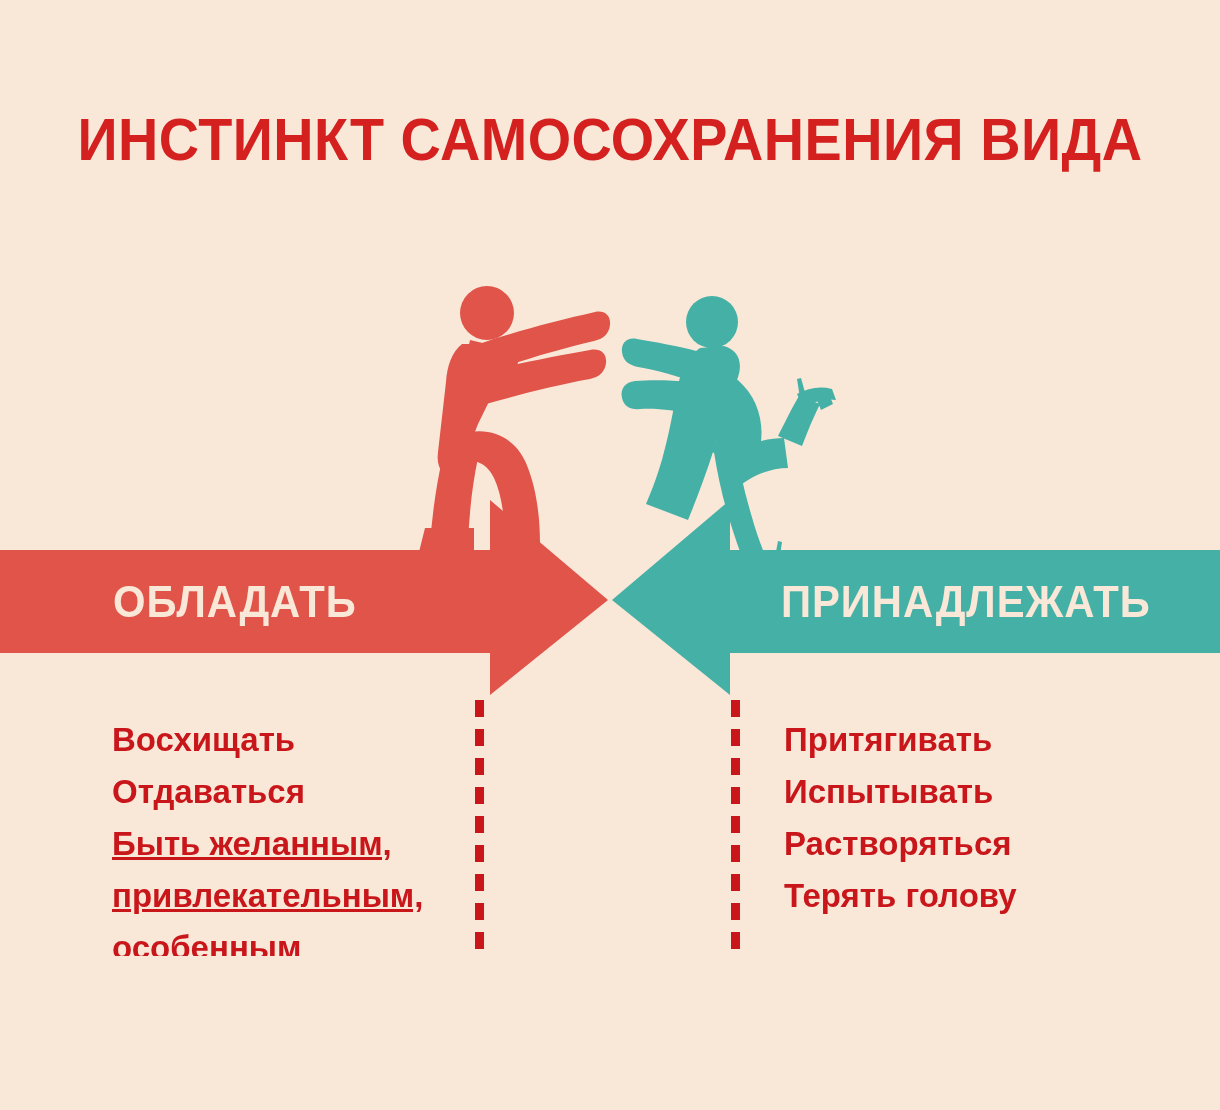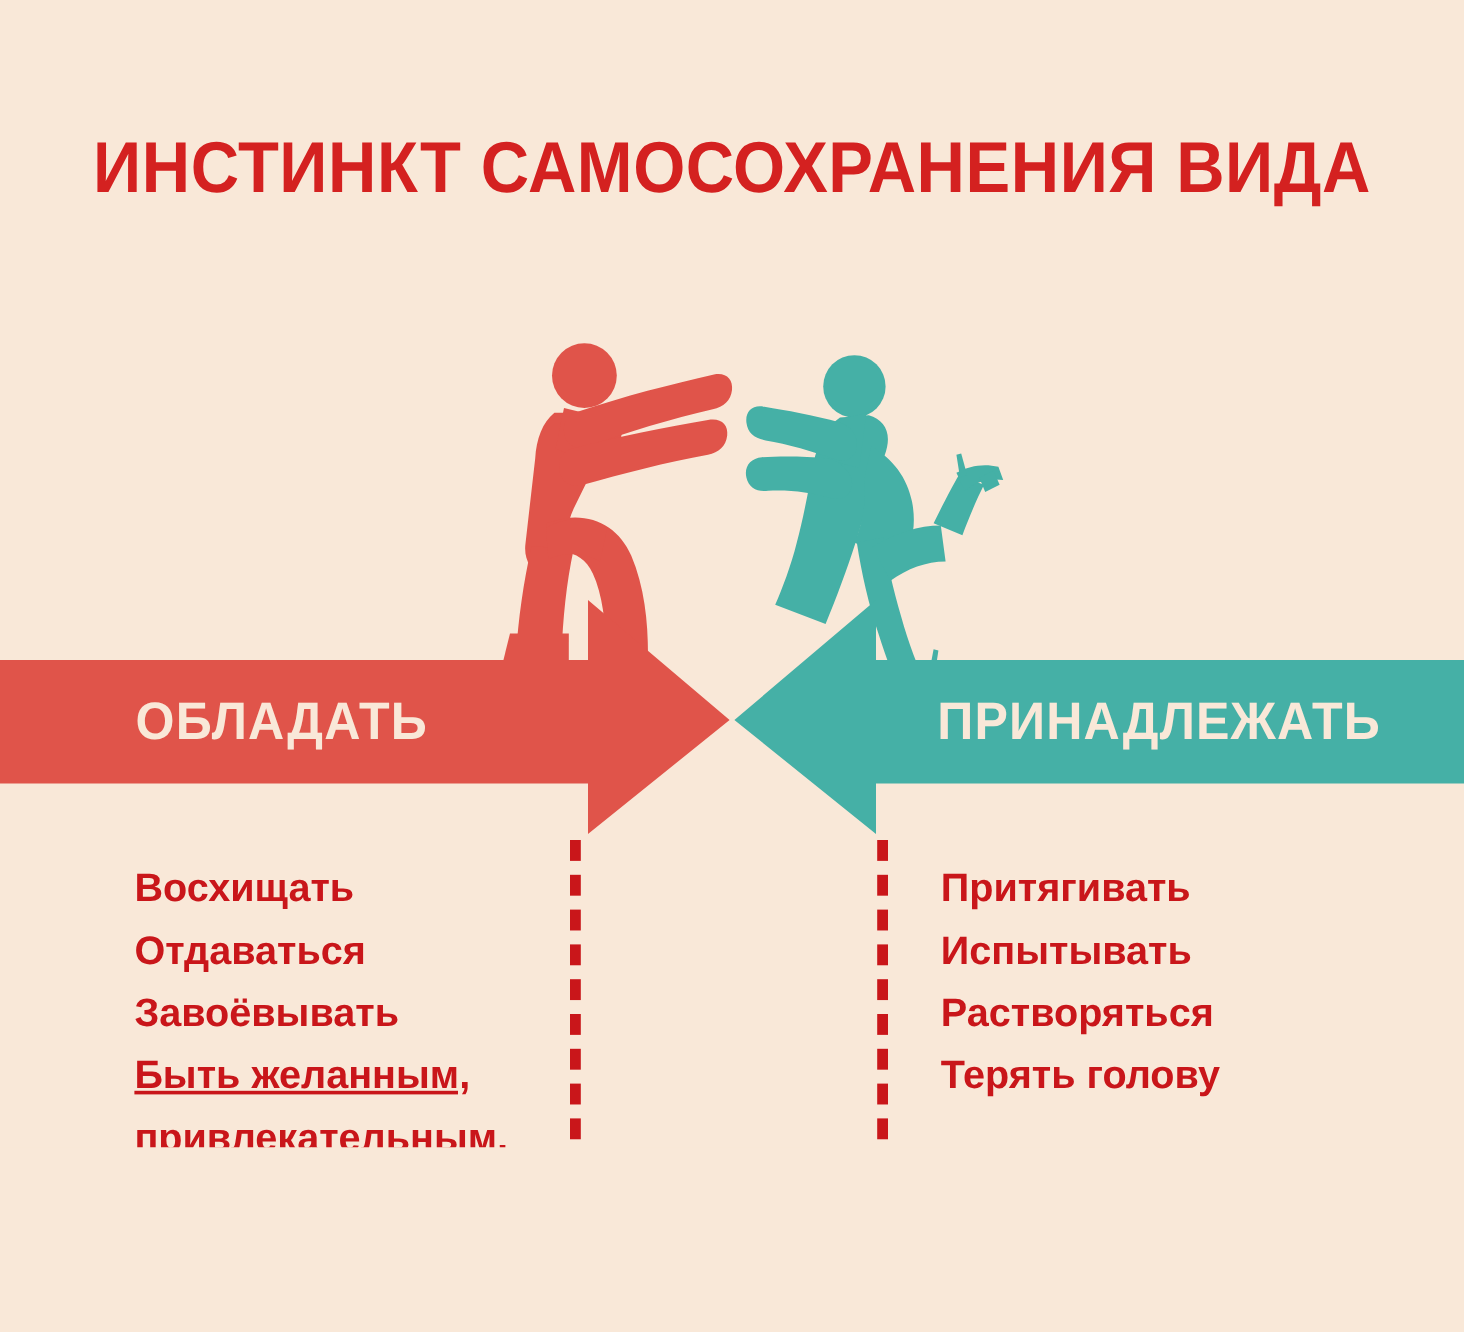--- a/index.html
+++ b/index.html
@@ -244,21 +244,20 @@
 
   <div id="label-left" class="arrow-label">ОБЛАДАТЬ</div>
   <div id="label-right" class="arrow-label">ПРИНАДЛЕЖАТЬ</div>
 
   <div id="divider-left" class="divider"></div>
   <div id="divider-right" class="divider"></div>
 
   <div id="list-left" class="word-list">
     <span class="word">Восхищать</span>
     <span class="word">Отдаваться</span>
-    <span class="word">Завоёвывать</span>
     <span class="word wrap">Быть желанным, привлекательным, особенным</span>
   </div>
 
   <div id="list-right" class="word-list">
     <span class="word">Притягивать</span>
     <span class="word">Испытывать</span>
     <span class="word">Растворяться</span>
     <span class="word">Терять голову</span>
   </div>
 

